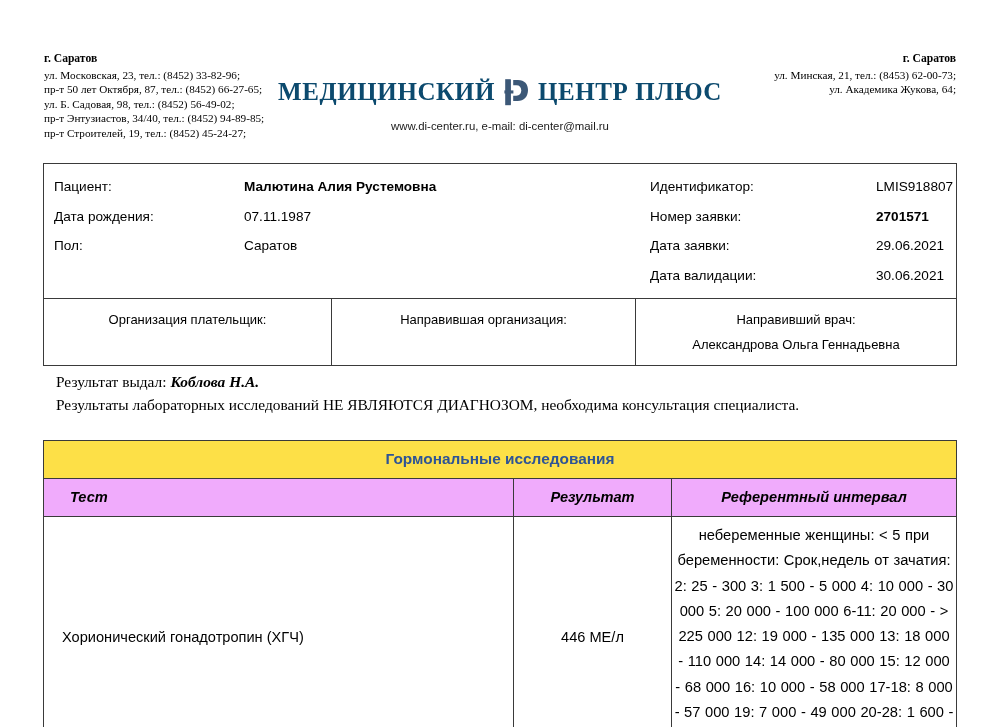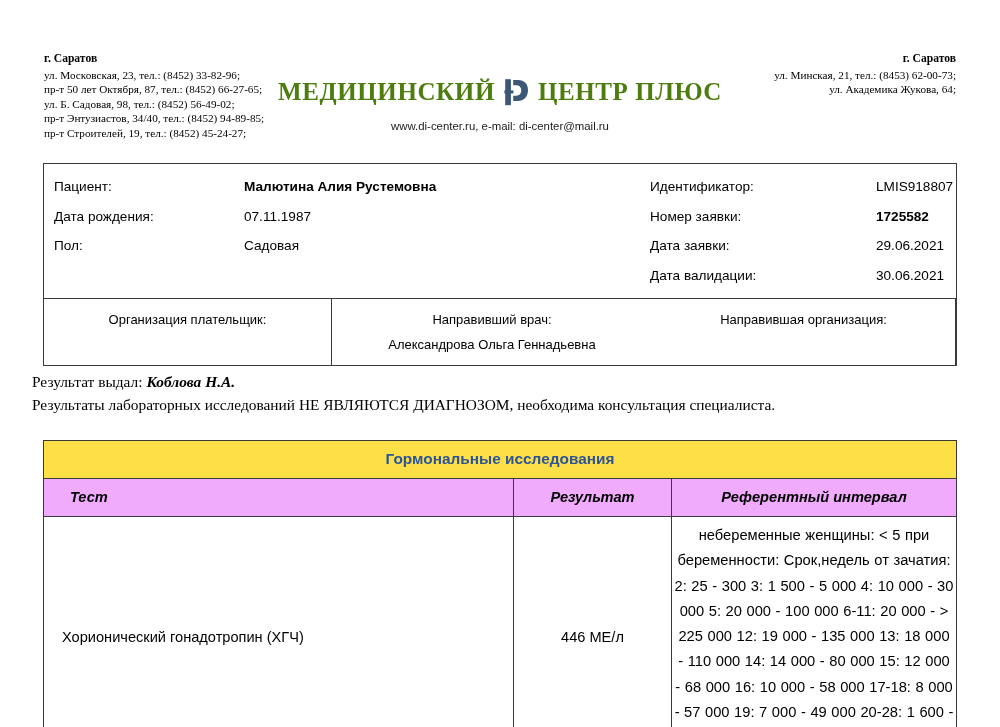--- a/index.html
+++ b/index.html
@@ -55,21 +55,21 @@
     left: 0;
     top: 26px;
     width: 1000px;
     text-align: center;
   }
   .logo-title {
     font-family: "Liberation Serif", serif;
     font-weight: bold;
     font-size: 25px;
     letter-spacing: 0.6px;
-    color: #4d7c0f;
+    color: #0c4a6e;
     display: inline-flex;
     align-items: center;
     gap: 9px;
     white-space: nowrap;
   }
   .logo-mark {
     display: inline-block;
     position: relative;
     width: 25px;
     height: 28px;
@@ -141,21 +141,21 @@
   }
   .pt-cell.c1 { width: 288px; border-right: 1.6px solid #3a3a3a; }
   .pt-cell.c2 { width: 304px; border-right: 1.6px solid #3a3a3a; }
   .pt-cell.c3 { flex: 1; }
   .pt-cell-label { display: block; white-space: nowrap; }
   .pt-cell-value { display: block; white-space: nowrap; }
 
   
   .notice {
     position: absolute;
-    left: 32px;
+    left: 56px;
     top: 371px;
     width: 920px;
     font-family: "Liberation Serif", serif;
     font-size: 15.4px;
     line-height: 22.5px;
     color: #000;
   }
   .notice-line { white-space: nowrap; }
   .notice-issuer {
     font-weight: bold;
@@ -275,56 +275,56 @@
         <div class="pt-row">
           <span class="pt-label">Пациент:</span>
           <span class="pt-value bold">Малютина Алия Рустемовна</span>
         </div>
         <div class="pt-row">
           <span class="pt-label">Дата рождения:</span>
           <span class="pt-value">07.11.1987</span>
         </div>
         <div class="pt-row">
           <span class="pt-label">Пол:</span>
-          <span class="pt-value">Садовая</span>
+          <span class="pt-value">Саратов</span>
         </div>
       </div>
 
       <div class="pt-col-right">
         <div class="pt-row">
           <span class="pt-label">Идентификатор:</span>
           <span class="pt-value">LMIS918807</span>
         </div>
         <div class="pt-row">
           <span class="pt-label">Номер заявки:</span>
-          <span class="pt-value bold">1725582</span>
+          <span class="pt-value bold">2701571</span>
         </div>
         <div class="pt-row">
           <span class="pt-label">Дата заявки:</span>
           <span class="pt-value">29.06.2021</span>
         </div>
         <div class="pt-row">
           <span class="pt-label">Дата валидации:</span>
           <span class="pt-value">30.06.2021</span>
         </div>
       </div>
     </div>
 
     <div class="pt-bottom">
       <div class="pt-cell c1">
         <span class="pt-cell-label">Организация плательщик:</span>
         <span class="pt-cell-value"></span>
       </div>
+      <div class="pt-cell c2">
+        <span class="pt-cell-label">Направившая организация:</span>
+        <span class="pt-cell-value"></span>
+      </div>
       <div class="pt-cell c3">
         <span class="pt-cell-label">Направивший врач:</span>
         <span class="pt-cell-value">Александрова Ольга Геннадьевна</span>
-      </div>
-      <div class="pt-cell c2">
-        <span class="pt-cell-label">Направившая организация:</span>
-        <span class="pt-cell-value"></span>
       </div>
     </div>
   </div>
 
   <div class="notice">
     <div class="notice-line">
       <span>Результат выдал:</span>
       <span class="notice-issuer">Коблова Н.А.</span>
     </div>
     <div class="notice-line">Результаты лабораторных исследований НЕ ЯВЛЯЮТСЯ ДИАГНОЗОМ, необходима консультация специалиста.</div>

